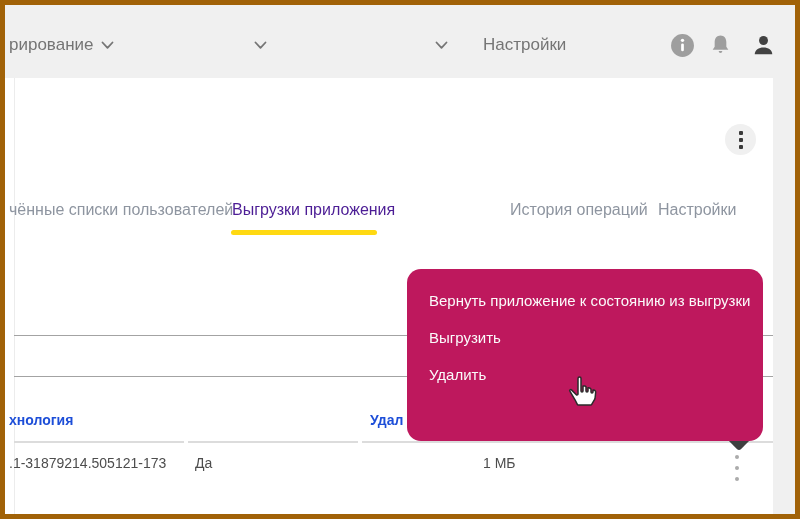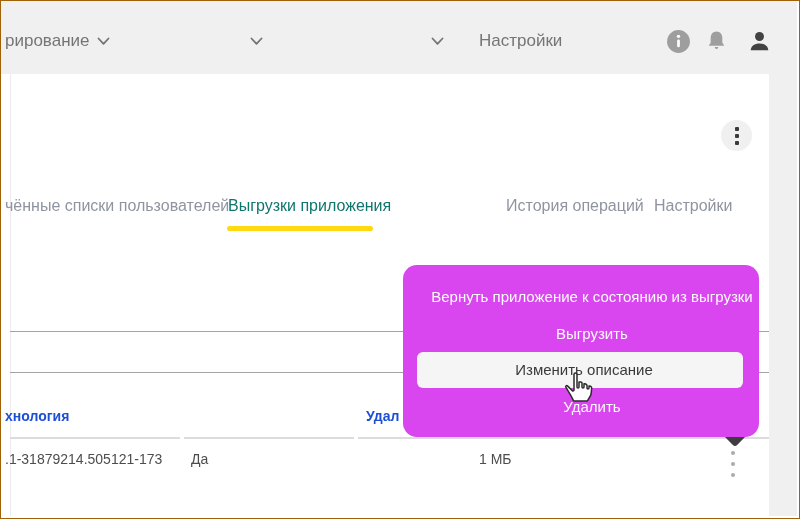--- a/index.html
+++ b/index.html
@@ -1,21 +1,21 @@
 <!DOCTYPE html>
 <html><head>
 <meta charset="utf-8">
 <style>
   * { margin:0; padding:0; box-sizing:border-box; }
   html,body { width:800px; height:519px; }
   body { font-family:"Liberation Sans", sans-serif; background:#fff; }
 
   #frame {
     position:relative; width:800px; height:519px;
-    border:1px solid #a16207; background:#ffffff; overflow:hidden;
+    border:5px solid #a16207; background:#ffffff; overflow:hidden;
   }
   .abs { position:absolute; }
 
   
   #navbar { left:0; top:0; width:796px; height:73px; background:#f0f0f0; }
   .nav-item { top:30px; font-size:17px; color:#757575; white-space:nowrap; cursor:default; }
   .nav-chevron { top:36px; }
   .nav-icon { top:28px; width:25px; height:25px; }
 
   
@@ -25,21 +25,21 @@
 
   #card-kebab {
     left:720px; top:46px; width:31px; height:31px; border-radius:50%;
     background:#f0f0f0; display:flex; align-items:center; justify-content:center;
     flex-direction:column; gap:3px; cursor:pointer;
   }
   #card-kebab .dot { width:4px; height:4px; background:#3a3a3a; border-radius:1px; }
 
   
   .tab { top:123px; font-size:16px; color:#8e95a0; white-space:nowrap; cursor:pointer; }
-  .tab.active { color:#0f766e; }
+  .tab.active { color:#4c1d95; }
   #tab-underline { left:226px; top:152px; width:146px; height:5px; border-radius:3px; }
 
   
   .rule { left:9px; width:759px; height:1px; background:#a3a3a3; }
 
   
   .th { top:334px; font-size:14px; font-weight:bold; color:#1d4ed8; white-space:nowrap; }
   .th-border { top:363px; height:2px; background:#dcdcdc; }
   .td { top:377px; font-size:14px; color:#4d4d4d; white-space:nowrap; }
   #row-kebab {
@@ -134,24 +134,23 @@
       <span class="abs td" style="left:190px">Да</span>
       <span class="abs td" style="left:478px">1 МБ</span>
       <div id="row-kebab" class="abs">
         <span class="dot"></span>
         <span class="dot"></span>
         <span class="dot"></span>
       </div>
     </div>
 
     <div id="menu-tail" class="abs" style="background: rgb(62, 62, 62);"></div>
-    <div id="context-menu" class="abs" style="background: #d946ef; text-align: center;">
+    <div id="context-menu" class="abs" style="background: #be185d;">
       <div class="menu-item">Вернуть приложение к состоянию из выгрузки</div>
       <div class="menu-item">Выгрузить</div>
-      <div class="menu-item highlighted">Изменить описание</div>
       <div class="menu-item">Удалить</div>
     </div>
 
     <svg id="cursor" class="abs" viewBox="0 0 16 16">
       <path d="M6.75 1a.75.75 0 0 1 .75.75V8a.5.5 0 0 0 1 0V5.467l.086-.004c.317-.012.637-.008.816.027.134.027.294.096.448.182.077.042.15.147.15.314V8a.5.5 0 0 0 1 0V6.435l.106-.01c.316-.024.584-.01.708.04.118.046.3.207.486.43.081.096.15.19.2.259V8.5a.5.5 0 1 0 1 0v-1h.342a1 1 0 0 1 .995 1.1l-.271 2.715a2.5 2.5 0 0 1-.317.991l-1.395 2.442a.5.5 0 0 1-.434.252H6.118a.5.5 0 0 1-.447-.276l-1.232-2.465-2.512-4.185a.517.517 0 0 1 .809-.631l2.41 2.41A.5.5 0 0 0 6 9.5V1.75A.75.75 0 0 1 6.75 1z" fill="#ffffff" stroke="#2b2b2b" stroke-width="0.75" stroke-linejoin="round"></path>
     </svg>
   </div>
 
 </div>
 

